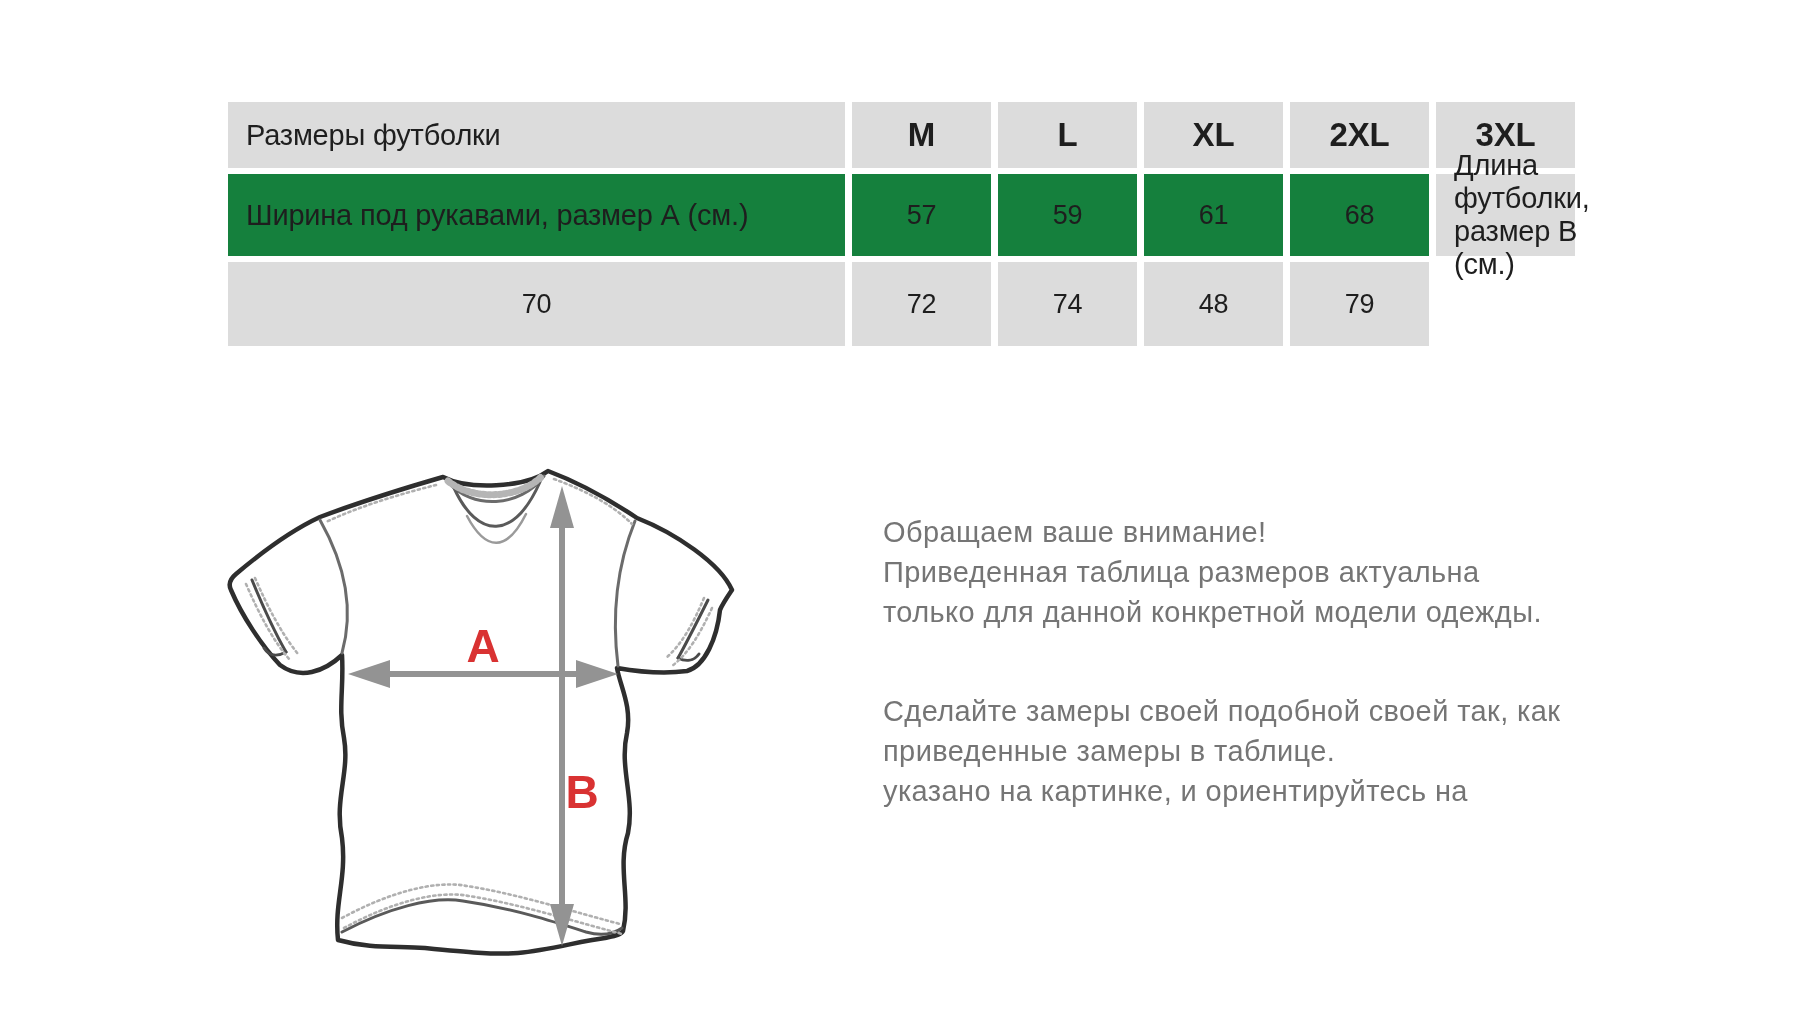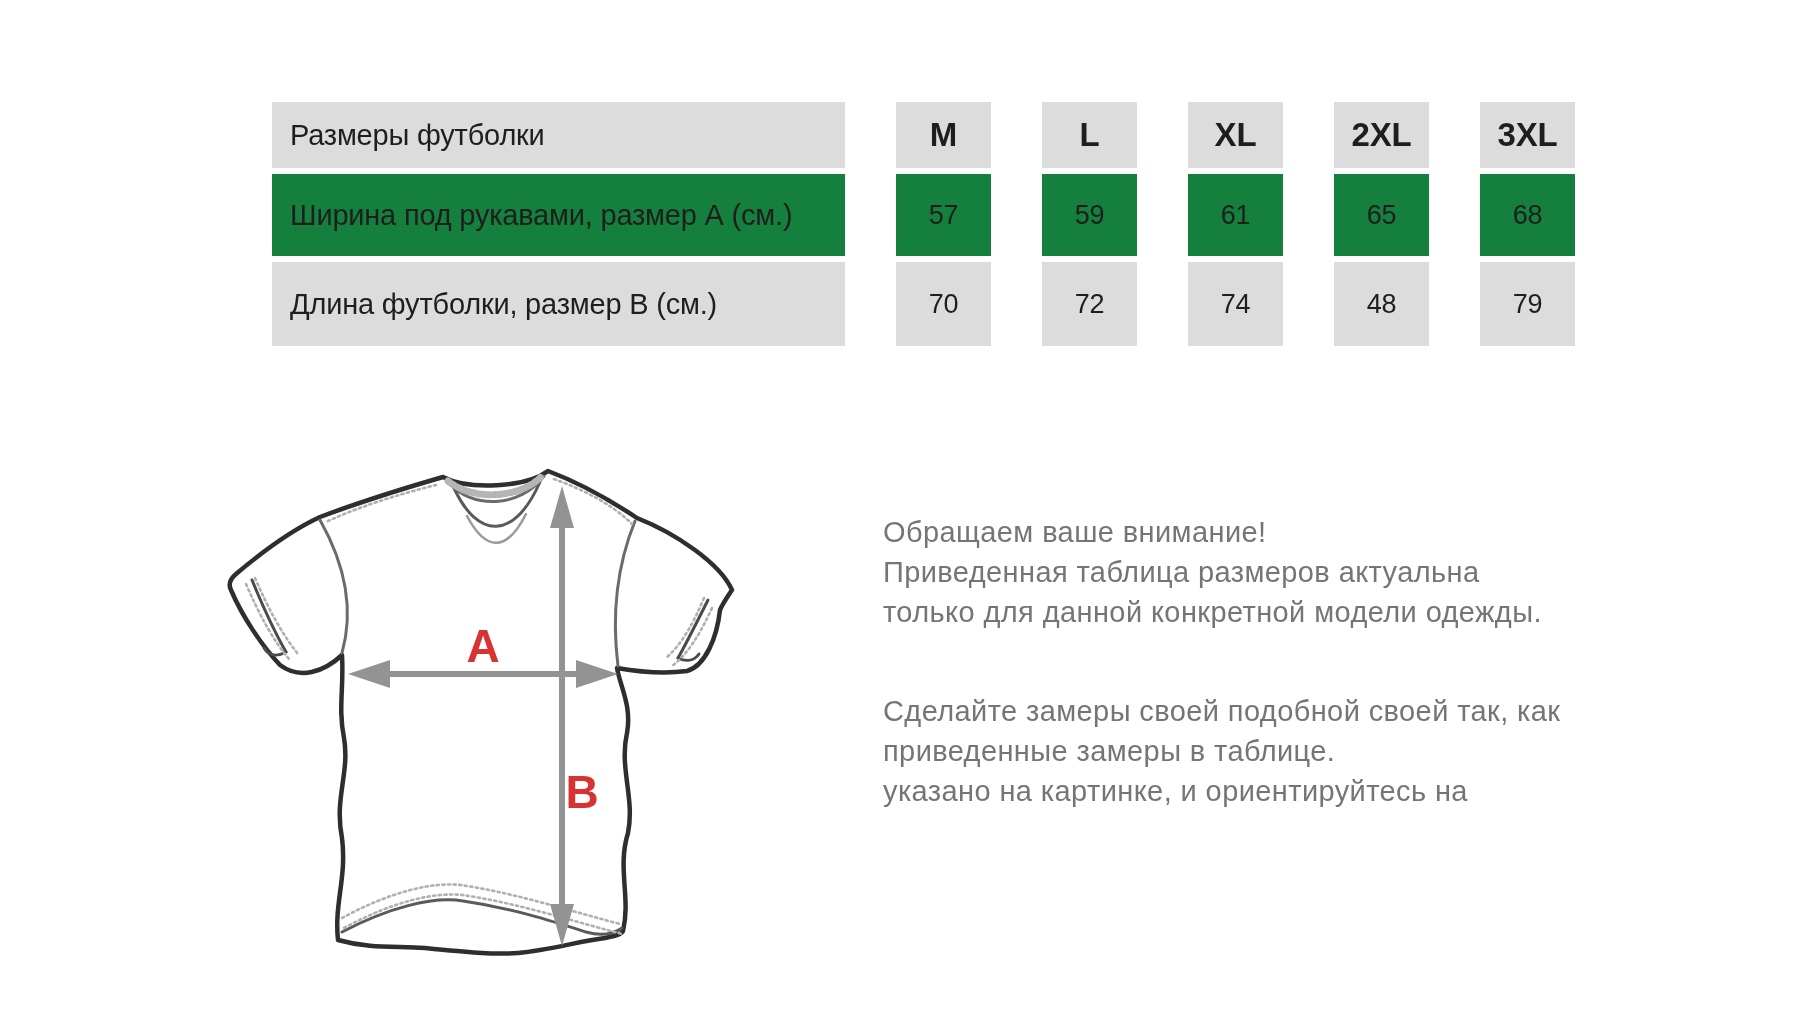--- a/index.html
+++ b/index.html
@@ -18,21 +18,20 @@
     display: grid;
     grid-template-columns: 617px repeat(5, 139px);
     grid-template-rows: 66px 82px 84px;
     column-gap: 7px; row-gap: 6px;
     background: #ffffff;
   }
   .cell {
     display: flex; align-items: center; justify-content: center;
     color: #1e1e1e;
     letter-spacing: -0.2px;
-    margin-left: 44px;
   }
   .cell.shade-dark  { background: #dcdcdc; }
   .cell.shade-light { background: #15803d; }
   .cell.label-cell  { justify-content: flex-start; padding-left: 18px; font-size: 29px; font-weight: 400; }
   .cell.size-head   { font-size: 33px; font-weight: 700; }
   .cell.value-cell  { font-size: 27px; font-weight: 400; }
 
   
   .tshirt-wrap {
     position: absolute; left: 220px; top: 438px;
@@ -67,21 +66,20 @@
   <div class="cell shade-dark size-head">M</div>
   <div class="cell shade-dark size-head">L</div>
   <div class="cell shade-dark size-head">XL</div>
   <div class="cell shade-dark size-head">2XL</div>
   <div class="cell shade-dark size-head">3XL</div>
 
   <div class="cell shade-light label-cell">Ширина под рукавами, размер А (см.)</div>
   <div class="cell shade-light value-cell">57</div>
   <div class="cell shade-light value-cell">59</div>
   <div class="cell shade-light value-cell">61</div>
-  <div class="cell shade-light value-cell">65</div>
   <div class="cell shade-light value-cell">68</div>
 
   <div class="cell shade-dark label-cell">Длина футболки, размер В (см.)</div>
   <div class="cell shade-dark value-cell">70</div>
   <div class="cell shade-dark value-cell">72</div>
   <div class="cell shade-dark value-cell">74</div>
   <div class="cell shade-dark value-cell">48</div>
   <div class="cell shade-dark value-cell">79</div>
 </div>
 

